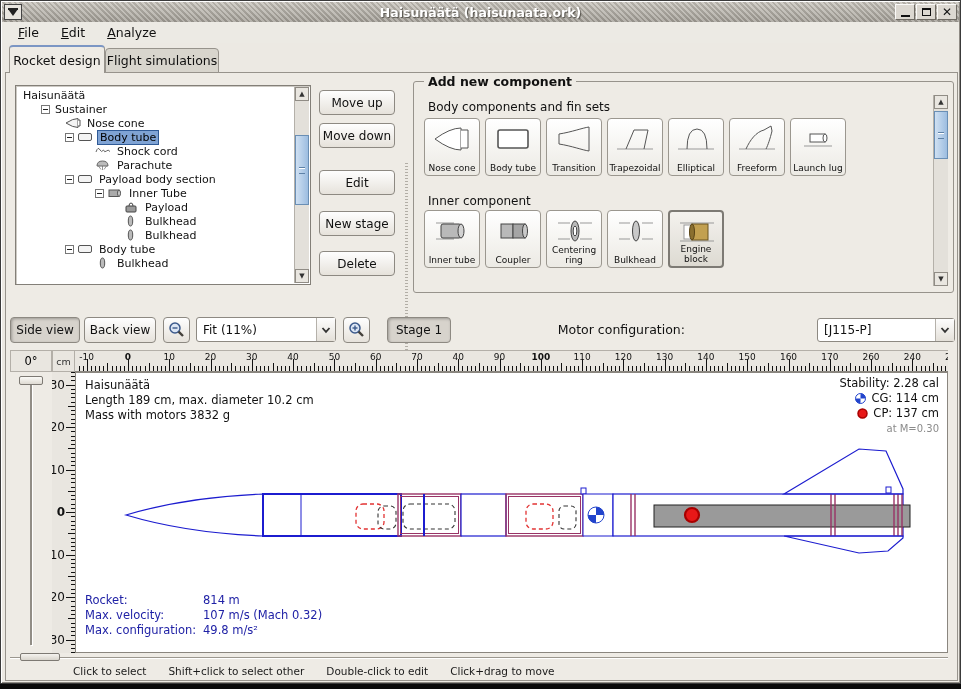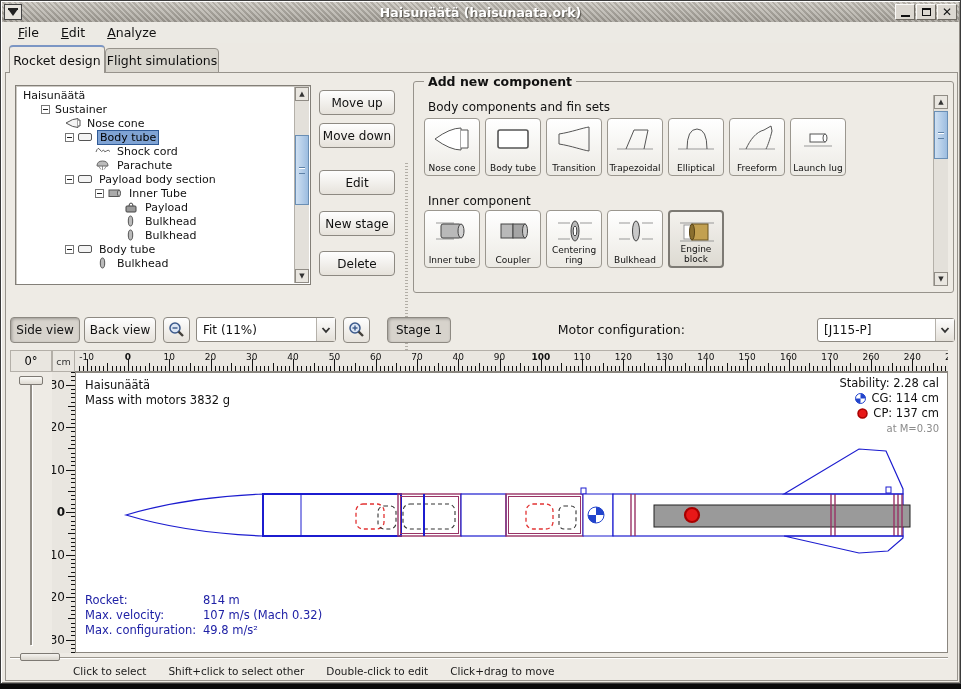--- a/index.html
+++ b/index.html
@@ -732,20 +732,21 @@
           <line x1="822" y1="121" x2="822" y2="163" stroke="#993366" stroke-width="1.4"></line>
           <line x1="826" y1="121" x2="826" y2="163" stroke="#993366" stroke-width="1.4"></line>
 
           <polygon points="708,121 783,76 810,78 827,116 827,121" fill="none" stroke="#1c1ccf" stroke-width="1.2"></polygon>
           <polygon points="708,163 783,180 812,178 827,165 827,163" fill="none" stroke="#1c1ccf" stroke-width="1.2"></polygon>
           <rect x="810" y="114" width="5" height="6" fill="#fff" stroke="#1c1ccf" stroke-width="1"></rect>
         </svg>
 
         <div class="info-block">
           <div>Haisunäätä</div>
+          <div>Length 189 cm, max. diameter 10.2 cm</div>
           <div>Mass with motors 3832 g</div>
         </div>
 
         <div class="stab-block">
           <div>Stability: 2.28 cal</div>
           <div class="stab-row">
             <svg width="11" height="11" viewBox="0 0 11 11">
               <circle cx="5.5" cy="5.5" r="5" fill="#fff" stroke="#2244cc"></circle>
               <path d="M5.5 5.5 L5.5 .5 A5 5 0 0 1 10.5 5.5 Z" fill="#2244cc"></path>
               <path d="M5.5 5.5 L5.5 10.5 A5 5 0 0 1 .5 5.5 Z" fill="#2244cc"></path>

